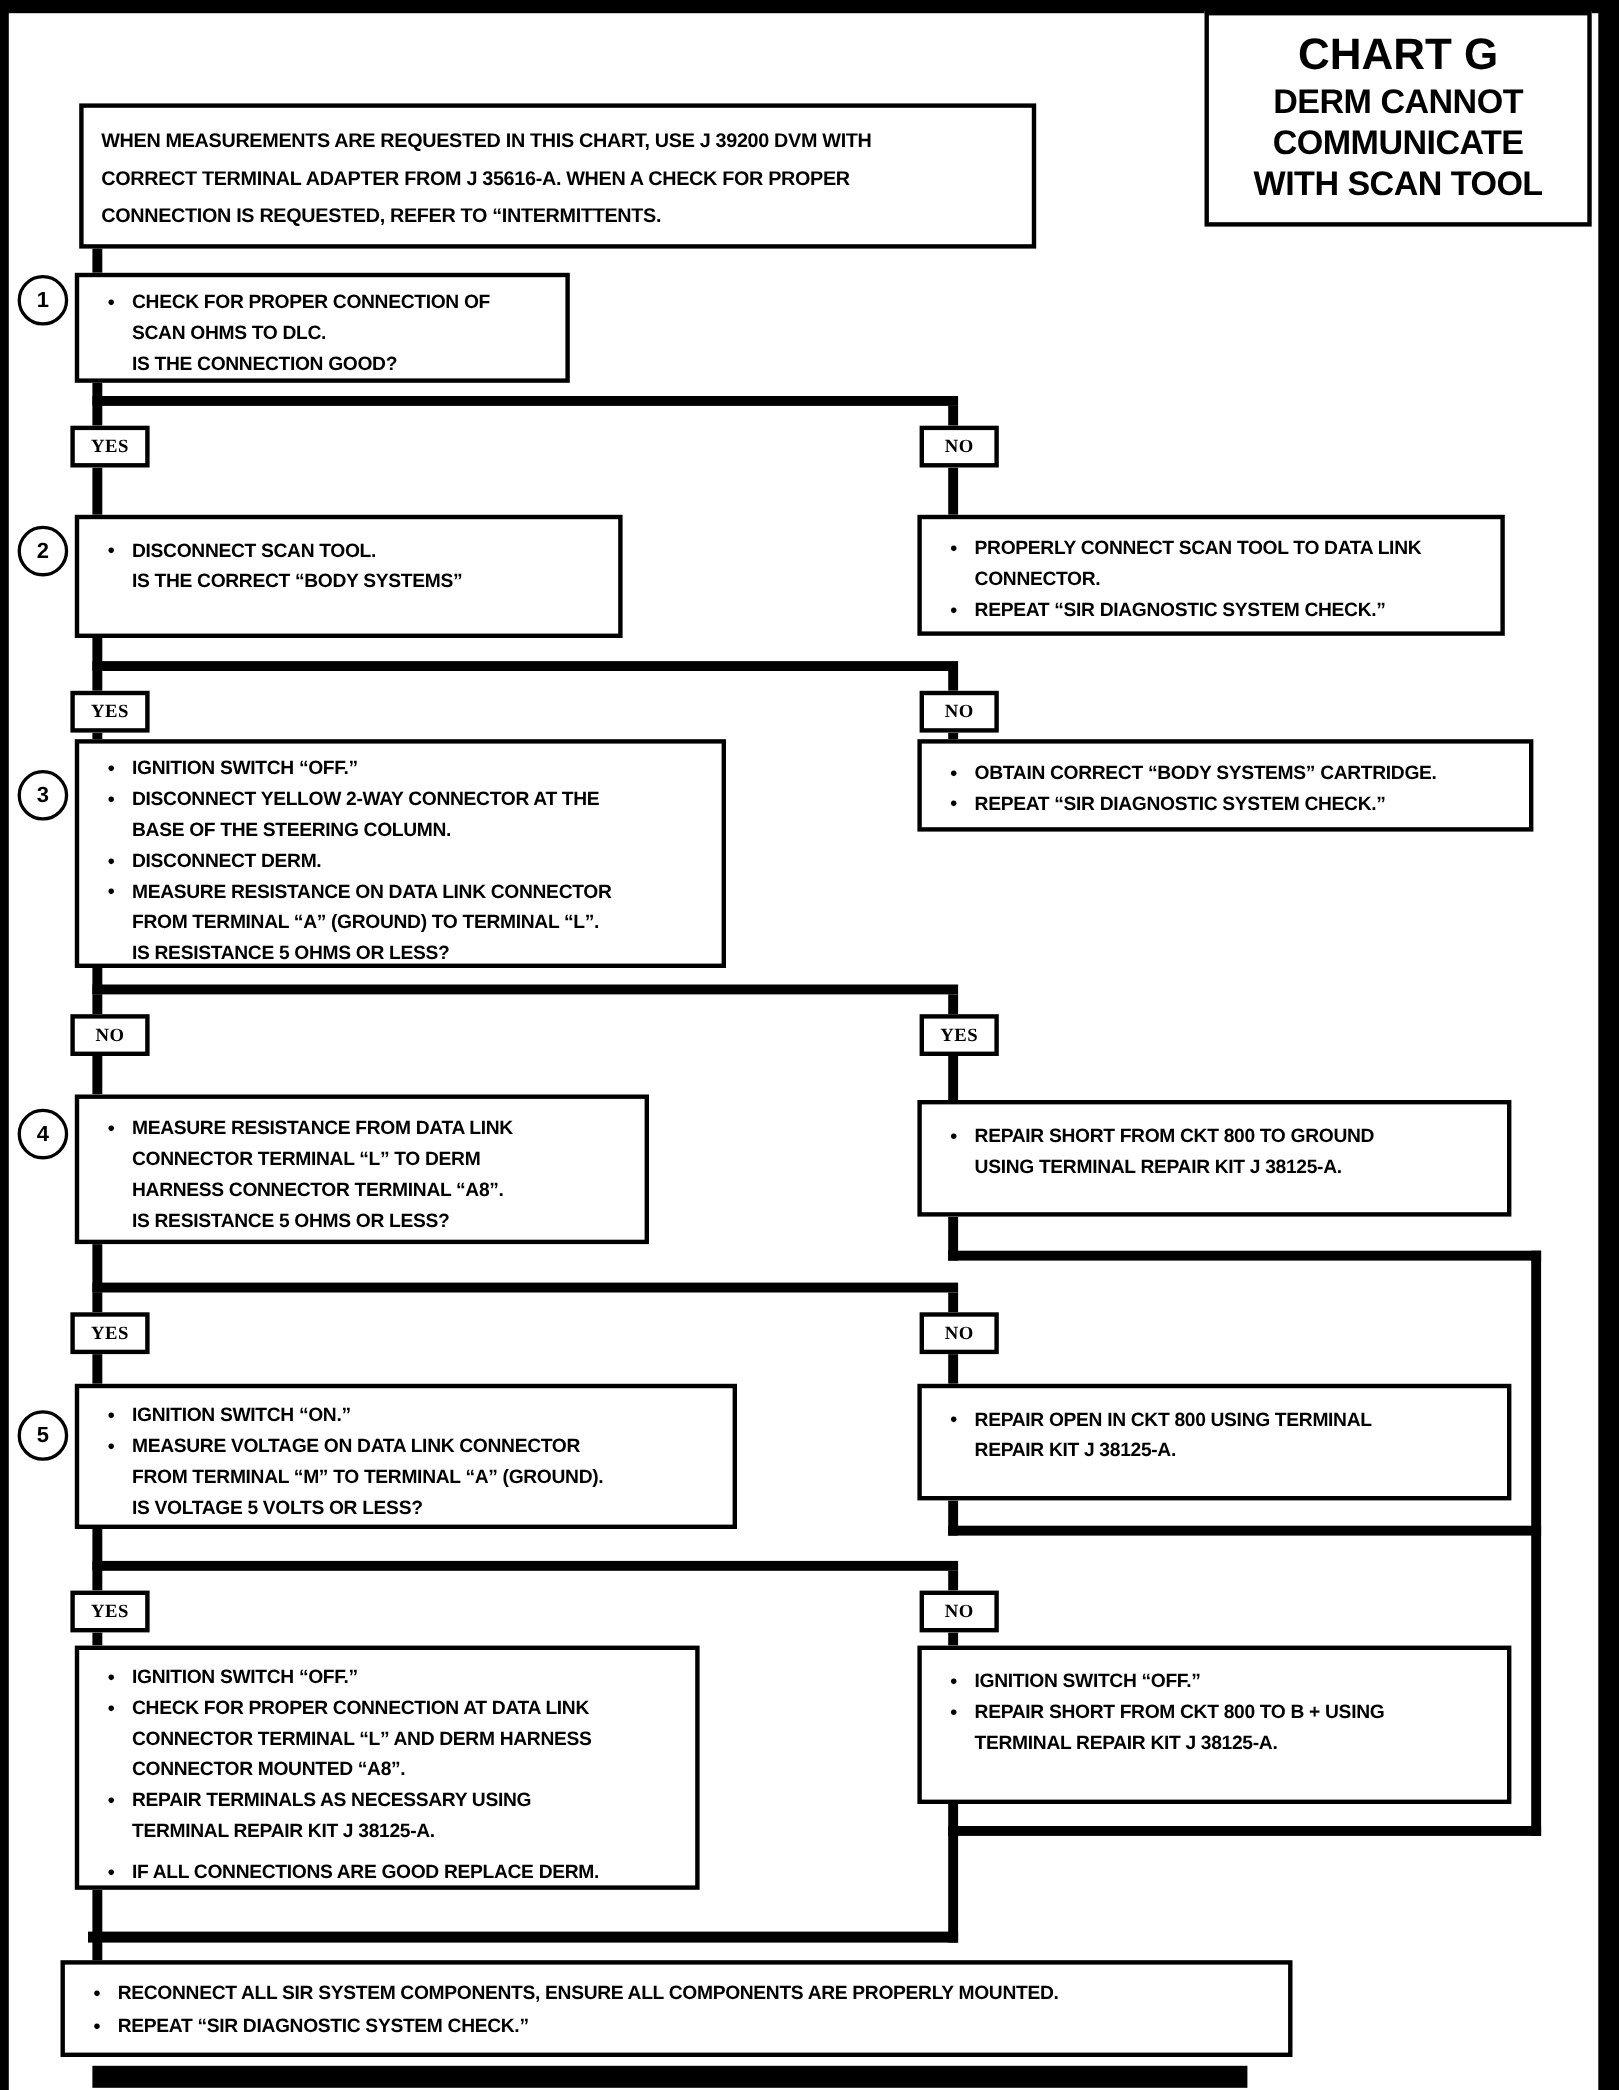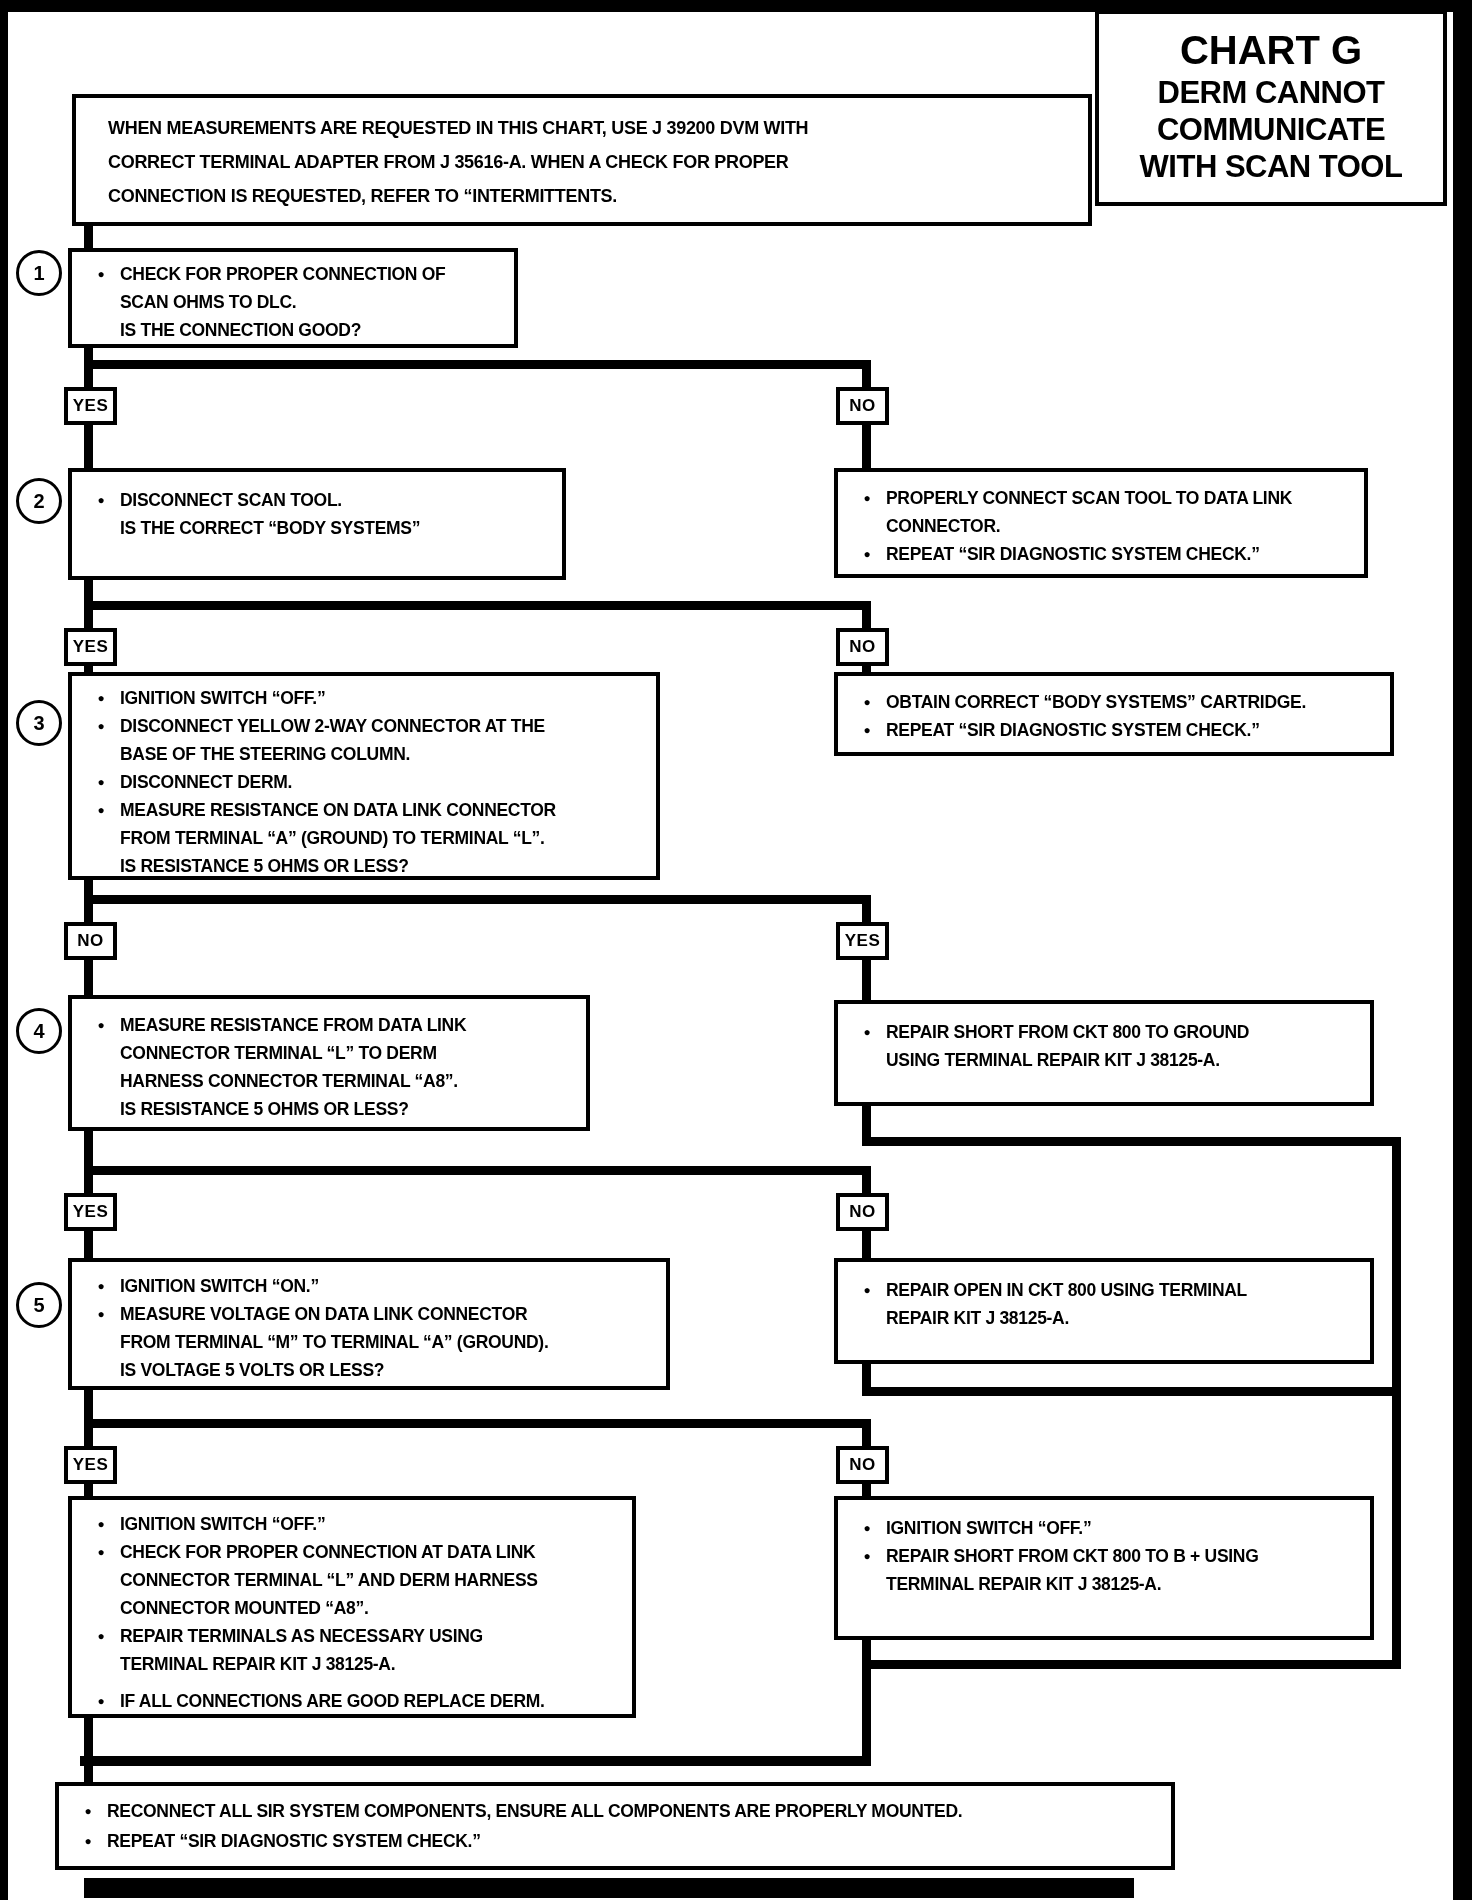--- a/index.html
+++ b/index.html
@@ -12,23 +12,23 @@
   .line { position:absolute; background:#000; z-index:0; }
   .box {
     position:absolute; border:4px solid #000; background:#fff;
     box-sizing:border-box; z-index:1;
   }
   .row { display:flex; line-height:28px; font-size:17.5px; letter-spacing:-0.3px; white-space:nowrap; }
   .bullet { flex:none; width:38px; text-align:center; font-size:12px; }
   .txt { flex:none; }
   .gap { height:9px; }
   .lbl {
-    position:absolute; width:53px; height:38px; border:4px solid #000; background:#fff;
+    position:absolute; width:72px; height:38px; border:4px solid #000; background:#fff;
     box-sizing:border-box; z-index:2; display:flex; align-items:center; justify-content:center;
-    font-size:17px; letter-spacing:0.5px;
+    font-size:17px; letter-spacing:0.5px;font-family:Liberation Serif, serif;
   }
   .circ {
     position:absolute; width:46px; height:46px; border:3px solid #000; border-radius:50%;
     background:#fff; box-sizing:border-box; display:flex; align-items:center; justify-content:center;
     font-size:20px; z-index:1;
   }
   .title-box { position:absolute; border:4px solid #000; background:#fff; box-sizing:border-box; text-align:center; z-index:1; }
   .title-main { font-size:40px; letter-spacing:0px; margin-top:12px; line-height:48px; }
   .title-sub { font-size:31px; line-height:37px; letter-spacing:-0.5px; }
   .note-row { line-height:34px; font-size:18px; letter-spacing:-0.3px; white-space:nowrap; }
@@ -43,21 +43,21 @@
   <div class="bar" style="left:1453px;top:0;width:19px;height:1900px"></div>
   <div class="bar" style="left:84px;top:1878px;width:1050px;height:20px"></div>
 
   <div class="title-box" style="left:1095px;top:10px;width:352px;height:196px">
     <div class="title-main">CHART G</div>
     <div class="title-sub">DERM CANNOT</div>
     <div class="title-sub">COMMUNICATE</div>
     <div class="title-sub">WITH SCAN TOOL</div>
   </div>
 
-  <div class="box" style="left:72px;top:94px;width:1020px;height:132px;padding:13px 32px">
+  <div class="box" style="left:72px;top:94px;width:870px;height:132px;padding:13px 16px">
     <div class="note-row">WHEN MEASUREMENTS ARE REQUESTED IN THIS CHART, USE J 39200 DVM WITH</div>
     <div class="note-row">CORRECT TERMINAL ADAPTER FROM J 35616-A.  WHEN A CHECK FOR PROPER</div>
     <div class="note-row">CONNECTION IS REQUESTED, REFER TO “INTERMITTENTS.</div>
   </div>
 
   <div class="line" style="left:84px;top:222px;width:9px;height:26px"></div>
   <div class="line" style="left:84px;top:348px;width:9px;height:21px"></div>
   <div class="line" style="left:84px;top:360px;width:787px;height:9px"></div>
   <div class="line" style="left:84px;top:369px;width:9px;height:18px"></div>
   <div class="line" style="left:862px;top:369px;width:9px;height:18px"></div>

